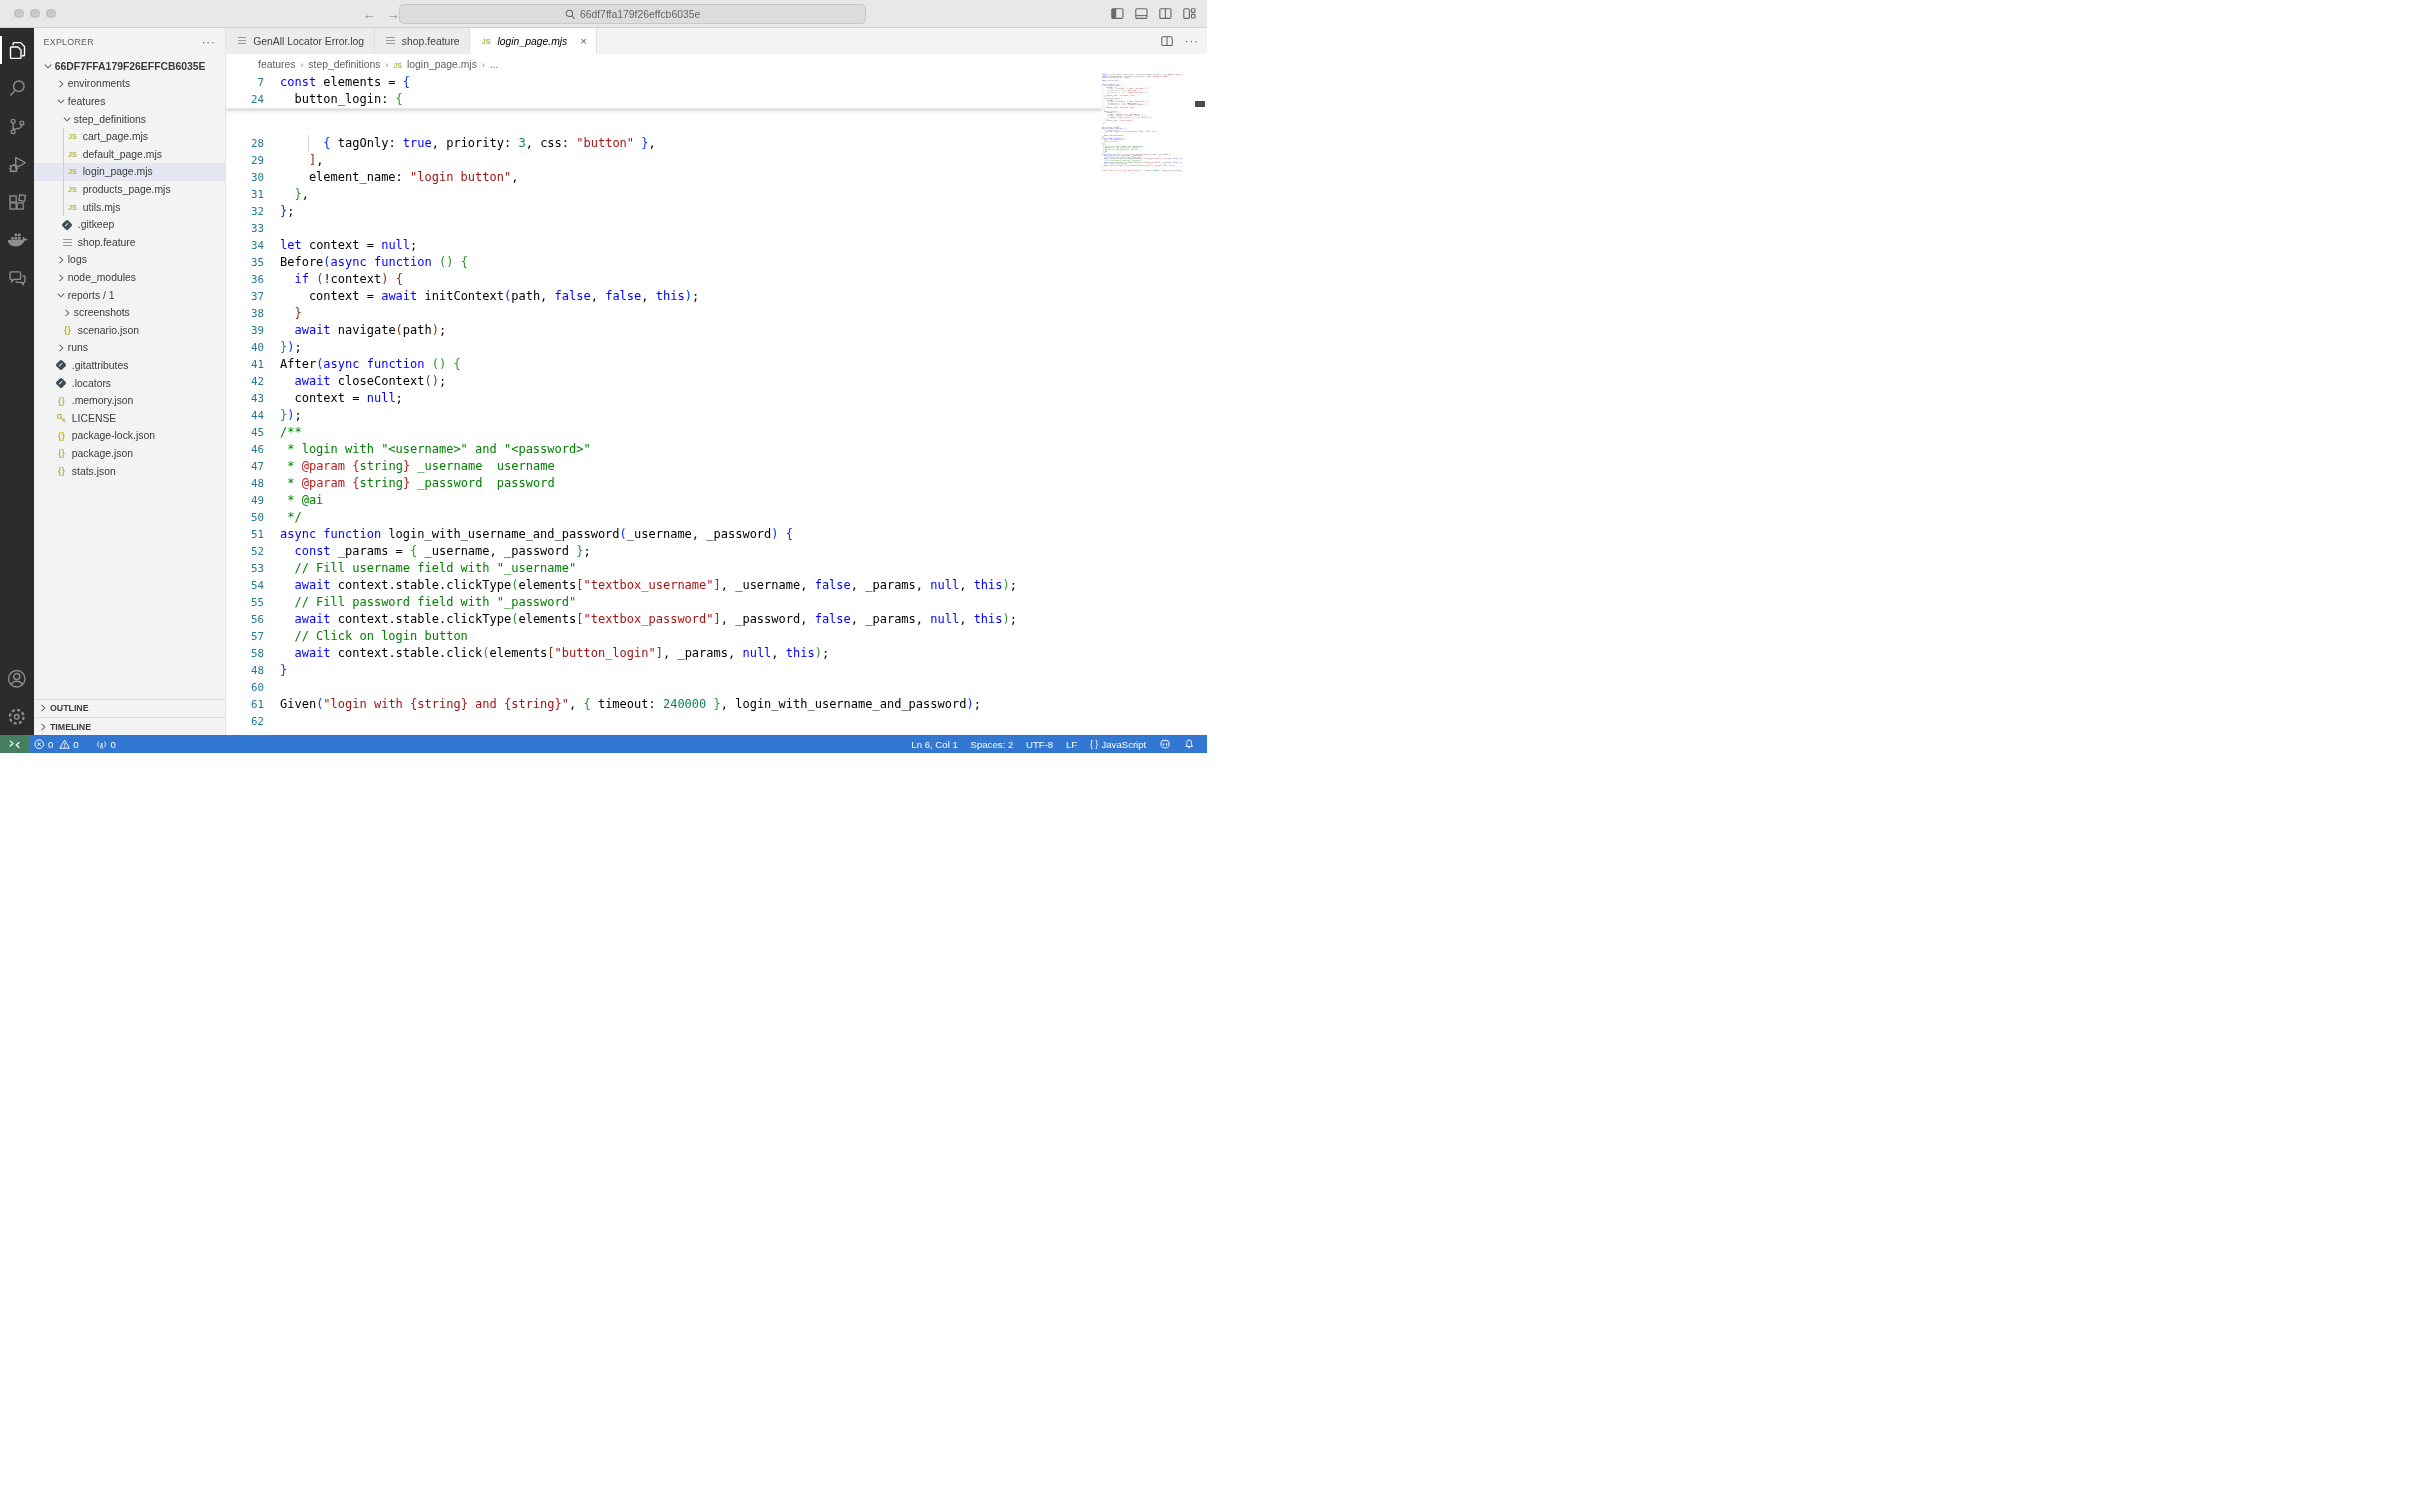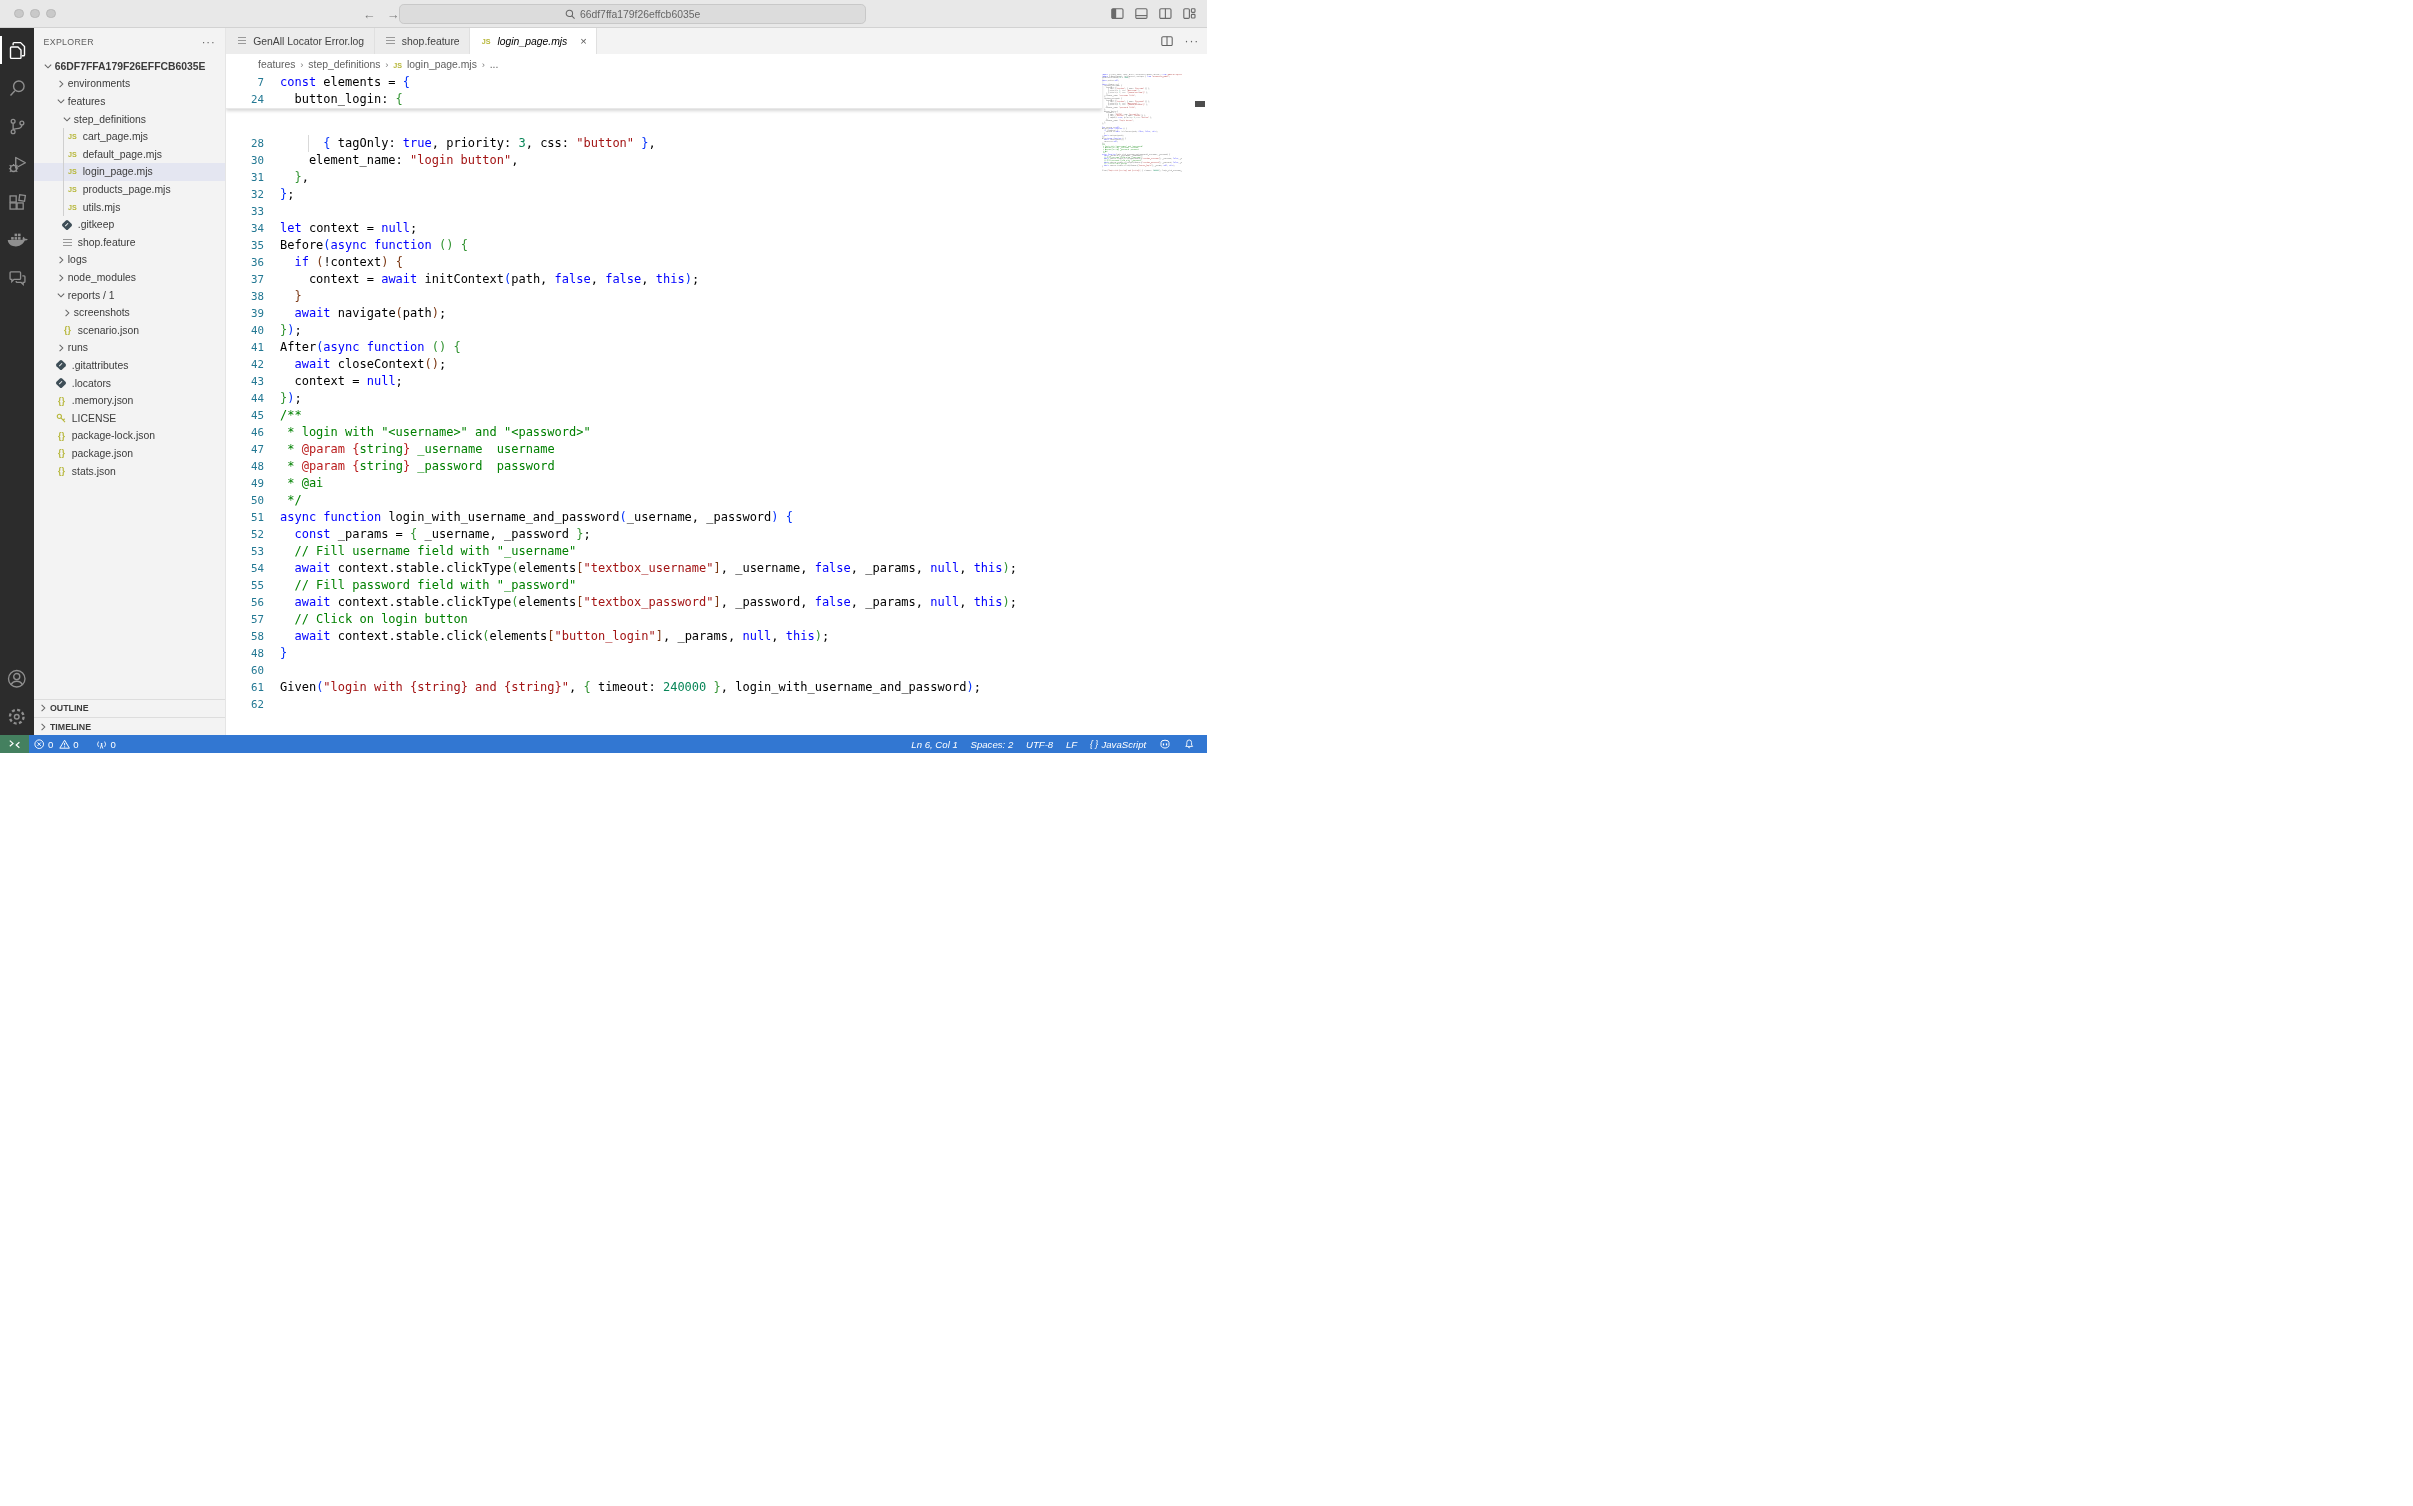--- a/index.html
+++ b/index.html
@@ -63,21 +63,21 @@
 
   .minimap { position:absolute; top:0; right:25px; width:80px; bottom:0; overflow:hidden; }
   .mm-line { height:1.6px; line-height:1.6px; font-family:"DejaVu Sans Mono",monospace; font-size:1.6px; white-space:pre; color:#444; }
   .overview-cursor { position:absolute; right:1.6px; top:27px; width:10.4px; height:5.6px; background:#4d4d4d; }
 
   
   .statusbar { height:17.6px; background:#3277D2; color:#fff; display:flex; align-items:center; font-size:9.6px; flex:0 0 auto; }
   .sb-item { display:flex; align-items:center; gap:3.2px; padding:0 5.6px; height:17.6px; }
   .remote { background:#44805f; padding:0 8.8px; font-weight:bold; }
   .sb-right { margin-left:auto; display:flex; align-items:center; margin-right:6.4px; }
-  .sb-right .sb-item { padding:0 6.4px;font-style:italic; }
+  .sb-right .sb-item { padding:0 6.4px; }
   svg { display:block; }
 </style>
 </head>
 <body>
 
 <div class="app">
 
   <div class="titlebar">
     <div class="traffic">
       <div class="tl"></div>
@@ -438,20 +438,24 @@
           <span><span class="js-badge">JS</span></span>
           <span>login_page.mjs</span>
           <span class="sep">›</span>
           <span>...</span>
         </div>
       <div class="code-wrap" id="codewrap">
         <div class="code-lines" id="codelines">
             <div class="cl">
               <span class="num">28</span>
               <span class="ctext" style="--ind:6"><span class="tk-id">      </span><span class="tk-b1">{</span><span class="tk-id"> tagOnly: </span><span class="tk-k">true</span><span class="tk-id">, priority: </span><span class="tk-n">3</span><span class="tk-id">, css: </span><span class="tk-s">"button"</span><span class="tk-id"> </span><span class="tk-b1">}</span><span class="tk-id">,</span></span>
+            </div>
+            <div class="cl">
+              <span class="num">29</span>
+              <span class="ctext" style="--ind:4"><span class="tk-id">    </span><span class="tk-b3">]</span><span class="tk-id">,</span></span>
             </div>
             <div class="cl">
               <span class="num">30</span>
               <span class="ctext" style="--ind:4"><span class="tk-id">    element_name: </span><span class="tk-s">"login button"</span><span class="tk-id">,</span></span>
             </div>
             <div class="cl">
               <span class="num">31</span>
               <span class="ctext" style="--ind:2"><span class="tk-id">  </span><span class="tk-b2">}</span><span class="tk-id">,</span></span>
             </div>
             <div class="cl">

